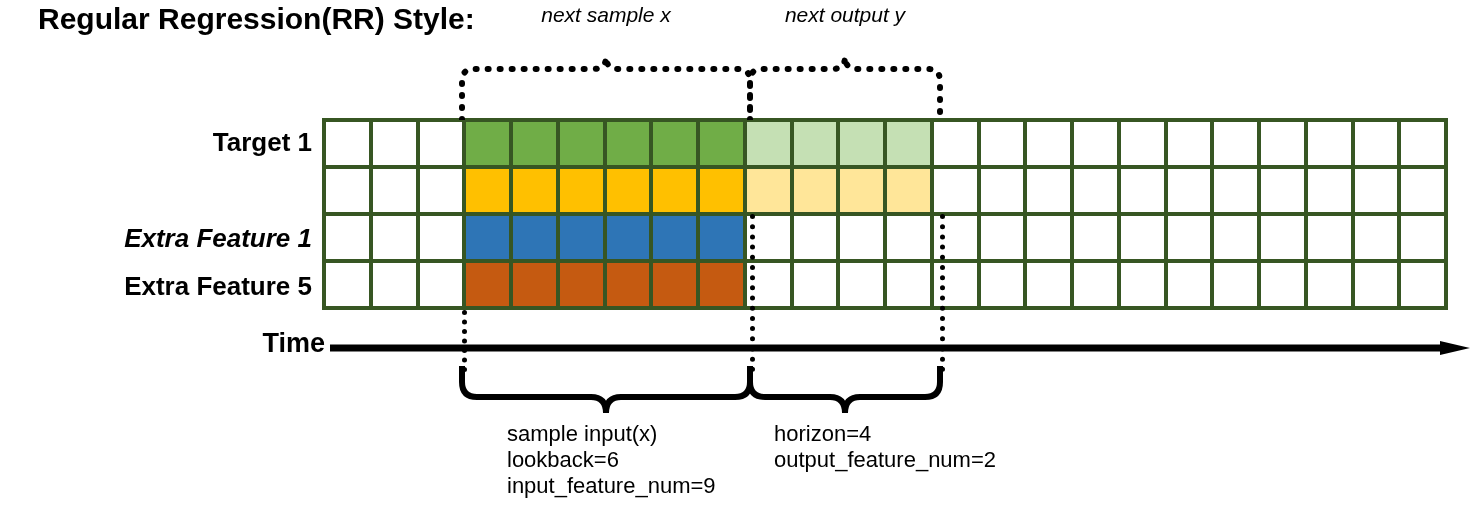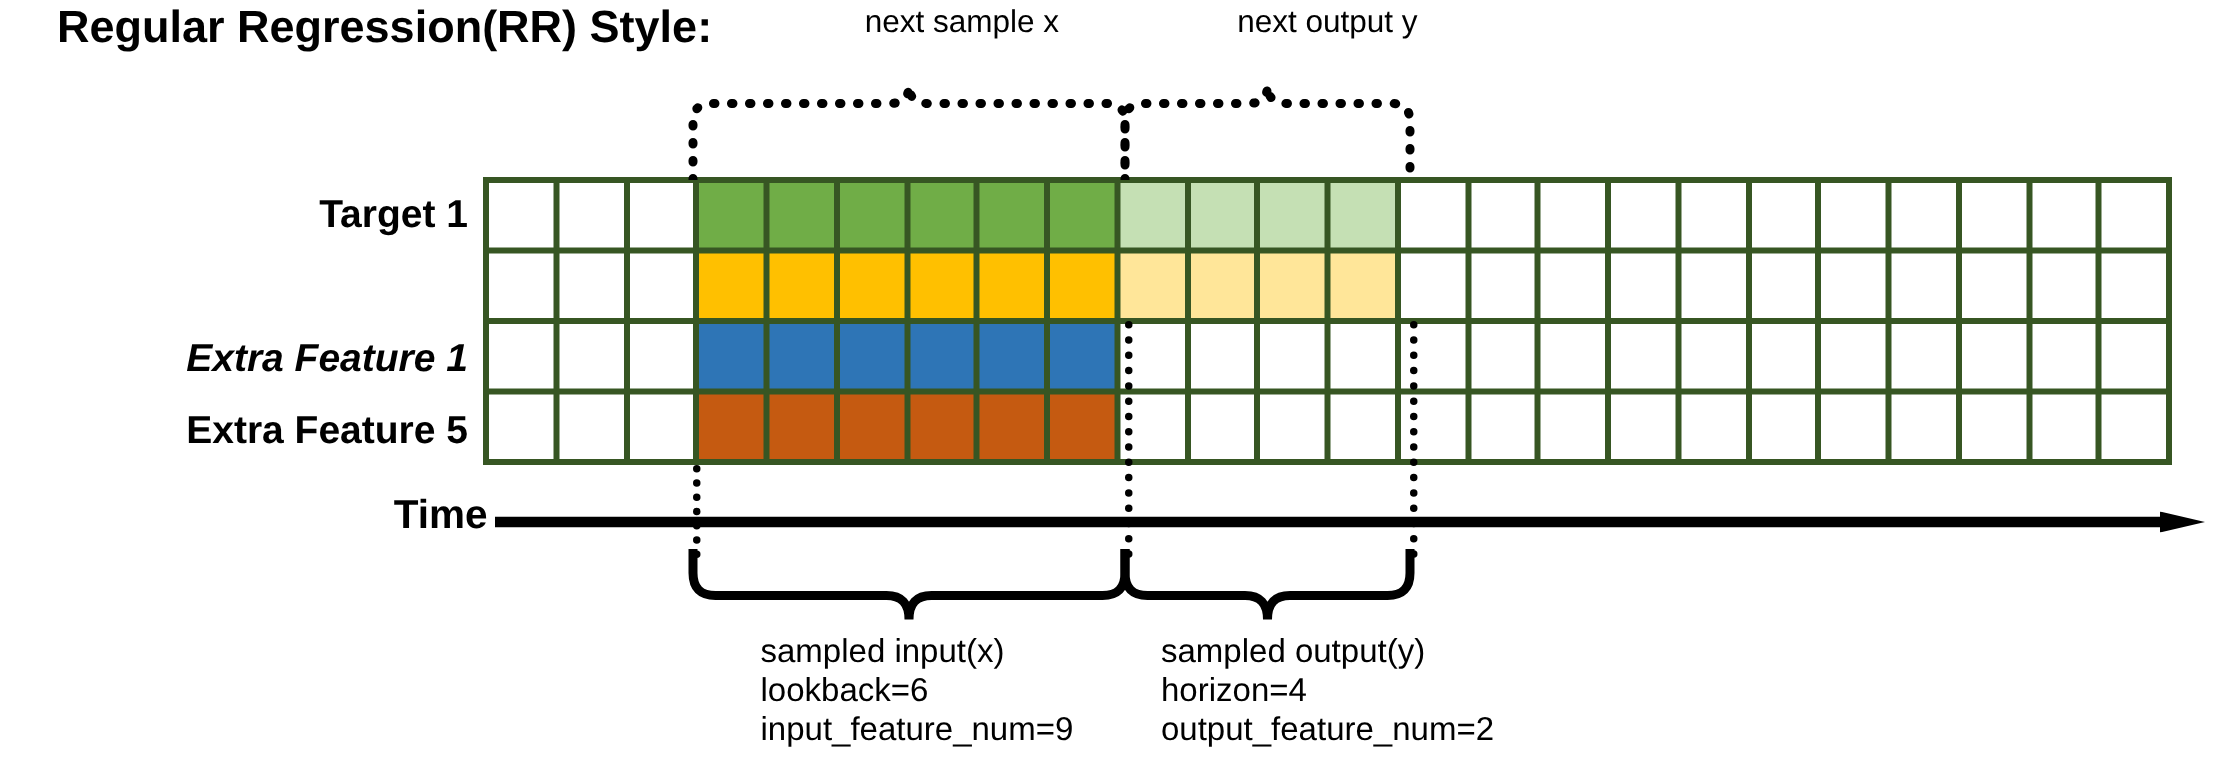--- a/index.html
+++ b/index.html
@@ -100,23 +100,24 @@
     border-left: 5px dotted #000000;
   }
 
   
   .top-brace {
     position: absolute;
   }
   .brace-caption-top {
     position: absolute;
     font-size: 21px;
+    font-style: italic;
     font-weight: normal;
     white-space: nowrap;
-    text-align: right;
+    text-align: center;
   }
 
   
   .bottom-brace {
     position: absolute;
   }
   .brace-caption-bottom {
     position: absolute;
     font-size: 22px;
     font-weight: normal;
@@ -265,25 +266,24 @@
 <div class="vline" style="left:462px; top:310px; height:62px;"></div>
 
 <div class="vline" style="left:750px; top:214px; height:158px;"></div>
 
 <div class="vline" style="left:940px; top:214px; height:158px;"></div>
 
 <svg class="bottom-brace" style="left:455px; top:366px;" width="302" height="50" viewBox="0 0 302 50">
   <path d="M 7,0 L 7,16 Q 7,31 22,31 L 136,31 Q 151,31 151,47 Q 151,31 166,31 L 280,31 Q 295,31 295,16 L 295,0" fill="none" stroke="#000000" stroke-width="6" stroke-linecap="butt"></path>
 </svg>
 <div class="brace-caption-bottom" style="left:507px; top:421px;">
-  <span class="cap-line">sampled input(x)</span>
+  <span class="cap-line">sample input(x)</span>
   <span class="cap-line">lookback=6</span>
   <span class="cap-line">input_feature_num=9</span>
 </div>
 
 <svg class="bottom-brace" style="left:743px; top:366px;" width="204" height="50" viewBox="0 0 204 50">
   <path d="M 7,0 L 7,16 Q 7,31 22,31 L 87,31 Q 102,31 102,47 Q 102,31 117,31 L 182,31 Q 197,31 197,16 L 197,0" fill="none" stroke="#000000" stroke-width="6" stroke-linecap="butt"></path>
 </svg>
 <div class="brace-caption-bottom" style="left:774px; top:421px;">
-  <span class="cap-line">sampled output(y)</span>
   <span class="cap-line">horizon=4</span>
   <span class="cap-line">output_feature_num=2</span>
 </div>
 
 </body></html>

